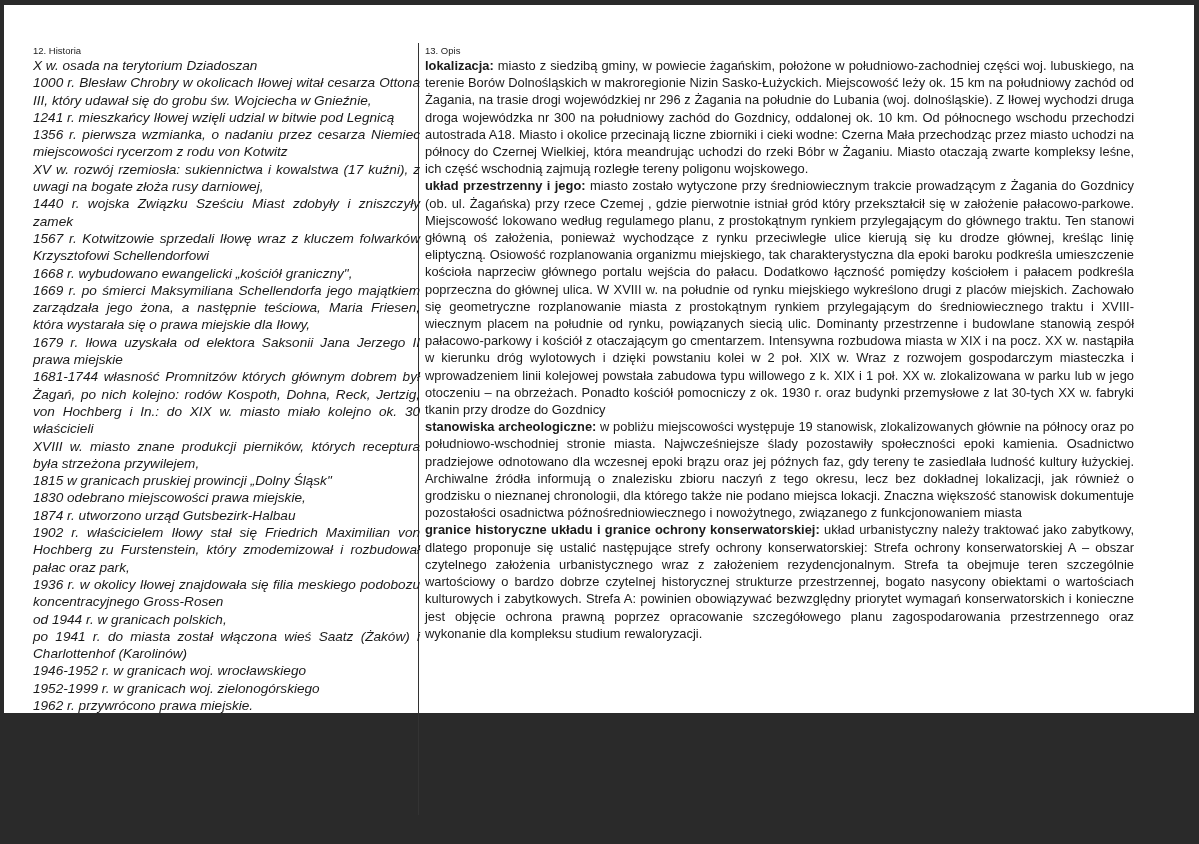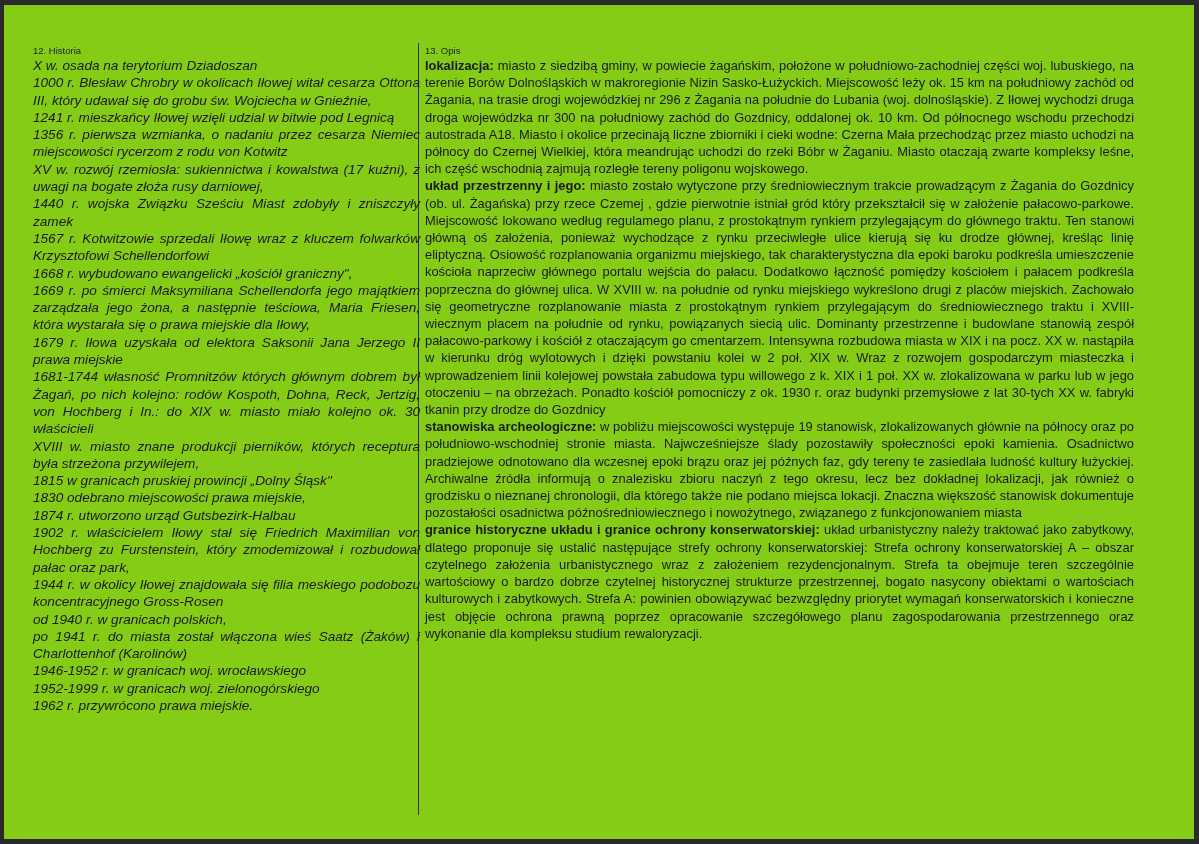--- a/index.html
+++ b/index.html
@@ -5,22 +5,22 @@
     html, body { margin: 0; padding: 0; }
     body {
       width: 1199px; height: 844px;
       background: #2a2a2a;
       position: relative; overflow: hidden;
       font-family: "Liberation Sans", sans-serif;
       color: #1a1a1a;
     }
     .page {
       position: absolute; left: 4px; top: 5px;
-      width: 1190px; height: 834px;
-      background: #84cc16;
+      width: 1190px; height: 708px;
+      background: #ffffff;
     }
     .col {
       position: absolute; top: 40px;
     }
     .col-left { left: 29px; width: 387px; }
     .col-right { left: 421px; width: 709px; }
     .divider {
       position: absolute; left: 414px; top: 38px;
       width: 1px; height: 772px; background: #333;
     }
@@ -58,22 +58,22 @@
     <p class="hist-line">1567 r. Kotwitzowie sprzedali Iłowę wraz z kluczem folwarków Krzysztofowi Schellendorfowi</p>
     <p class="hist-line">1668 r. wybudowano ewangelicki „kościół graniczny",</p>
     <p class="hist-line">1669 r. po śmierci Maksymiliana Schellendorfa jego majątkiem zarządzała jego żona, a następnie teściowa, Maria Friesen, która wystarała się o prawa miejskie dla Iłowy,</p>
     <p class="hist-line">1679 r. Iłowa uzyskała od elektora Saksonii Jana Jerzego II prawa miejskie</p>
     <p class="hist-line">1681-1744  własność Promnitzów których głównym dobrem był Żagań, po nich kolejno: rodów Kospoth, Dohna, Reck, Jertzig, von Hochberg i In.: do XIX w. miasto miało kolejno ok. 30 właścicieli</p>
     <p class="hist-line">XVIII w. miasto znane produkcji pierników, których receptura była strzeżona przywilejem,</p>
     <p class="hist-line">1815 w granicach pruskiej prowincji „Dolny Śląsk"</p>
     <p class="hist-line">1830 odebrano miejscowości prawa miejskie,</p>
     <p class="hist-line">1874 r. utworzono urząd Gutsbezirk-Halbau</p>
     <p class="hist-line">1902 r. właścicielem Iłowy stał się Friedrich Maximilian von Hochberg zu Furstenstein, który zmodemizował i rozbudował pałac oraz park,</p>
-    <p class="hist-line">1944 r. w okolicy Iłowej znajdowała się filia meskiego podobozu koncentracyjnego Gross-Rosen</p>
-    <p class="hist-line">od 1940 r. w granicach polskich,</p>
+    <p class="hist-line">1936 r. w okolicy Iłowej znajdowała się filia meskiego podobozu koncentracyjnego Gross-Rosen</p>
+    <p class="hist-line">od 1944 r. w granicach polskich,</p>
     <p class="hist-line">po 1941 r. do miasta został włączona wieś Saatz (Żaków) i Charlottenhof (Karolinów)</p>
     <p class="hist-line">1946-1952 r. w granicach woj. wrocławskiego</p>
     <p class="hist-line">1952-1999 r. w granicach woj. zielonogórskiego</p>
     <p class="hist-line">1962 r. przywrócono prawa miejskie.</p>
   </div>
 
   <div class="col col-right">
     <div class="section-label">13. Opis</div>
     <p class="par"><b>lokalizacja:</b><span> miasto z siedzibą gminy, w powiecie żagańskim, położone w południowo-zachodniej części woj. lubuskiego, na terenie Borów Dolnośląskich w makroregionie Nizin Sasko-Łużyckich. Miejscowość leży ok. 15 km na południowy zachód od Żagania, na trasie drogi wojewódzkiej nr 296 z Żagania na południe do Lubania (woj. dolnośląskie). Z Iłowej wychodzi druga droga wojewódzka nr 300 na południowy zachód do Gozdnicy, oddalonej ok. 10 km. Od północnego wschodu przechodzi autostrada A18. Miasto i okolice przecinają liczne zbiorniki i cieki wodne: Czerna Mała przechodząc przez miasto uchodzi na północy do Czernej Wielkiej, która meandrując uchodzi do rzeki Bóbr w Żaganiu. Miasto otaczają zwarte kompleksy leśne, ich część wschodnią zajmują rozległe tereny poligonu wojskowego.</span></p>
     <p class="par"><b>układ przestrzenny i jego:</b><span> miasto zostało wytyczone przy średniowiecznym trakcie prowadzącym z Żagania do Gozdnicy (ob. ul. Żagańska) przy rzece Czemej , gdzie pierwotnie istniał gród  który przekształcił się w założenie pałacowo-parkowe. Miejscowość lokowano według regulamego planu, z prostokątnym rynkiem przylegającym do głównego traktu. Ten stanowi główną oś założenia, ponieważ wychodzące z rynku przeciwległe ulice kierują się ku drodze głównej, kreśląc linię eliptyczną. Osiowość rozplanowania organizmu miejskiego, tak charakterystyczna dla epoki baroku podkreśla umieszczenie kościoła naprzeciw głównego portalu wejścia do pałacu. Dodatkowo łączność pomiędzy kościołem i pałacem podkreśla poprzeczna do głównej ulica. W XVIII w. na południe od rynku miejskiego wykreślono drugi z placów miejskich. Zachowało się geometryczne rozplanowanie miasta z prostokątnym rynkiem przylegającym do średniowiecznego traktu i XVIII-wiecznym placem na południe od rynku, powiązanych siecią ulic. Dominanty przestrzenne i budowlane stanowią zespół pałacowo-parkowy i kościół z otaczającym go cmentarzem. Intensywna rozbudowa miasta w XIX i na pocz. XX w. nastąpiła w kierunku dróg wylotowych i dzięki powstaniu kolei w 2 poł. XIX w. Wraz z rozwojem gospodarczym miasteczka i wprowadzeniem linii kolejowej powstała zabudowa typu willowego z k. XIX i 1 poł. XX w. zlokalizowana w parku lub w jego otoczeniu – na obrzeżach. Ponadto kościół pomocniczy z ok. 1930 r. oraz budynki przemysłowe z lat 30-tych XX w. fabryki tkanin przy drodze do Gozdnicy</span></p>

